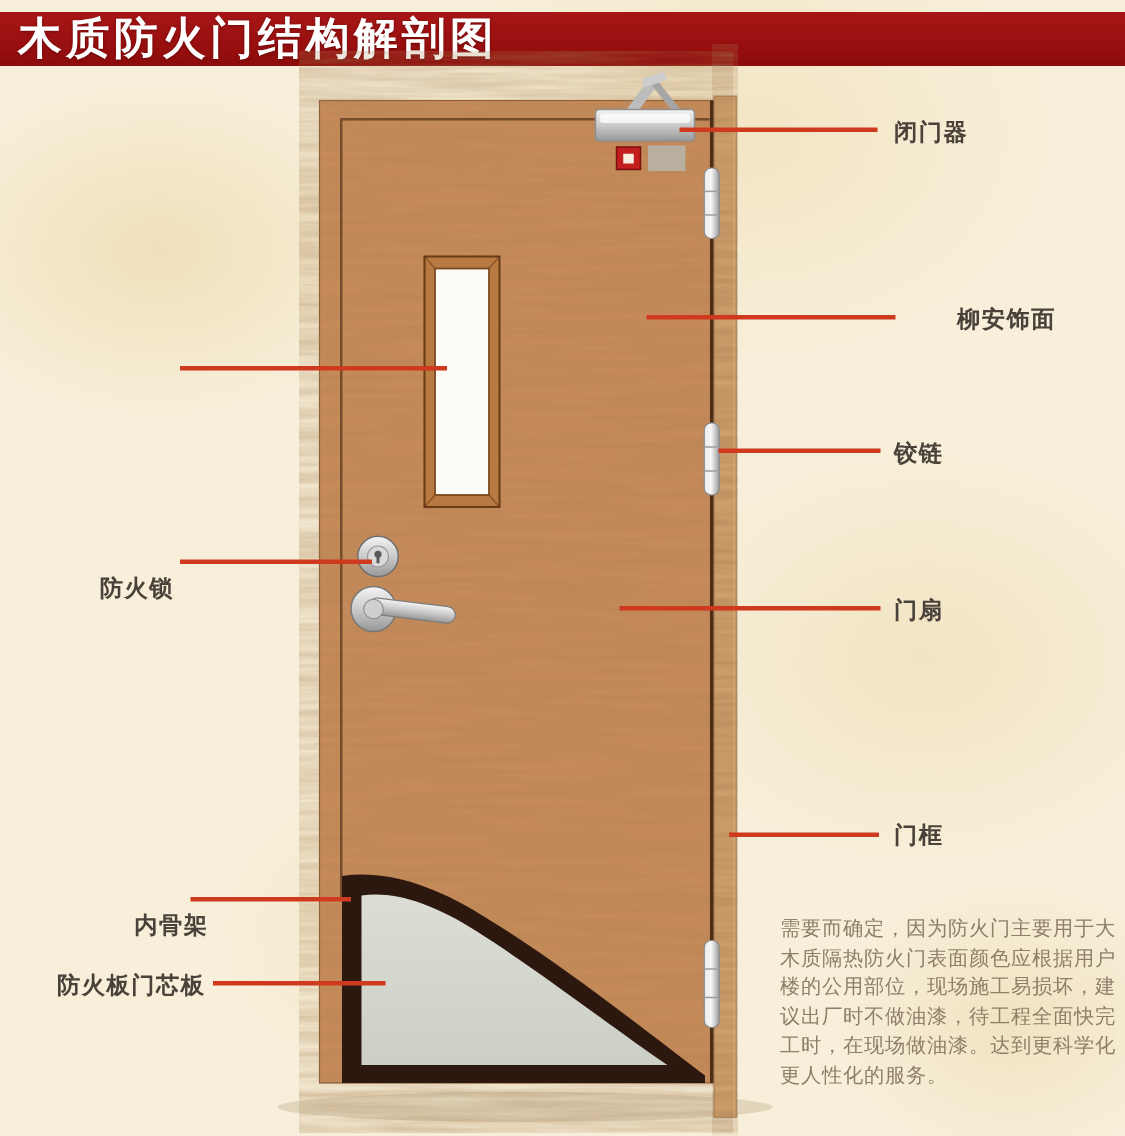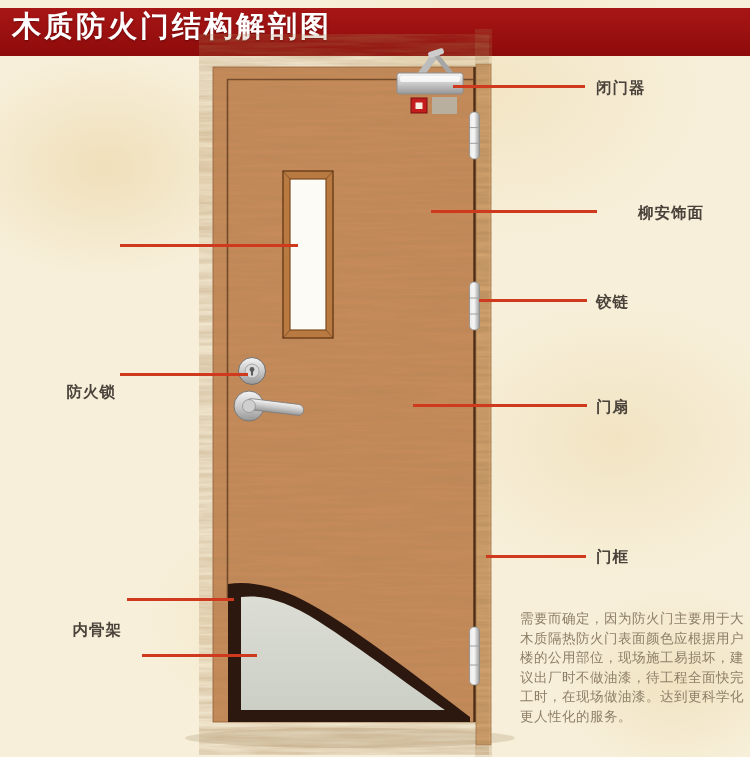--- a/index.html
+++ b/index.html
@@ -10,21 +10,21 @@
       radial-gradient(240px 170px at 14% 22%, rgba(234,210,160,.55), transparent 65%),
       radial-gradient(280px 210px at 82% 58%, rgba(236,214,168,.45), transparent 65%),
       radial-gradient(210px 160px at 38% 82%, rgba(240,221,178,.5), transparent 65%),
       radial-gradient(320px 230px at 66% 12%, rgba(238,217,172,.45), transparent 65%),
       radial-gradient(180px 140px at 90% 90%, rgba(232,208,158,.4), transparent 65%),
       #f7efd9;
   }
   .stage{position:absolute;inset:0;}
   
   .banner{
-    position:absolute;left:0;top:8px;width:750px;height:48px;
+    position:absolute;left:0;top:8px;width:750px;height:36px;
     background:linear-gradient(#a81616,#8e0b0b);
     color:#fff;font-size:29px;font-weight:bold;letter-spacing:3px;
     line-height:37px;padding-left:12px;box-sizing:border-box;
     text-shadow:0 1px 2px rgba(60,0,0,.5);
   }
   
   .door-svg{position:absolute;left:0;top:0;}
   
   .lead{position:absolute;height:2.5px;background:#cf3a1f;}
   .lead.l1{left:120px;top:244px;width:178px;}
@@ -37,21 +37,21 @@
   .lead.r4{left:413px;top:404px;width:174px;}
   .lead.r5{left:486px;top:555px;width:100px;}
   
   .plabel{
     position:absolute;font-size:15.5px;font-weight:600;color:#4a423a;
     white-space:nowrap;letter-spacing:1px;text-align:right;
   }
   .plabel.left{text-align:right;}
   .lb-glass{left:0;width:116px;top:237px;}
   .lb-lock{left:0;width:116px;top:366px;margin-top:16px;}
-  .lb-skel{left:0;width:122px;top:620px;}
+  .lb-skel{left:0;width:122px;top:607px;padding-left:17px;}
   .lb-core{left:0;width:137px;top:647px;}
   .lb-closer{left:596px;top:78px;}
   .lb-veneer{left:638px;top:203px;}
   .lb-hinge{left:596px;top:292px;}
   .lb-leaf{left:596px;top:397px;}
   .lb-frame{left:596px;top:547px;}
   
   .desc{
     position:absolute;left:520px;top:609px;width:228px;
     font-size:13.5px;color:#8e7f68;letter-spacing:.5px;
@@ -154,20 +154,21 @@
   <div class="lead l3"></div>
   <div class="lead l4"></div>
   <div class="lead r1"></div>
   <div class="lead r2"></div>
   <div class="lead r3"></div>
   <div class="lead r4"></div>
   <div class="lead r5"></div>
 
   <div class="plabel left lb-lock">防火锁</div>
   <div class="plabel left lb-skel">内骨架</div>
+  <div class="plabel left lb-core">防火板门芯板</div>
 
   <div class="plabel lb-closer">闭门器</div>
   <div class="plabel lb-veneer">柳安饰面</div>
   <div class="plabel lb-hinge">铰链</div>
   <div class="plabel lb-leaf">门扇</div>
   <div class="plabel lb-frame">门框</div>
 
   <div class="desc">
     <div class="dline">需要而确定，因为防火门主要用于大</div>
     <div class="dline">木质隔热防火门表面颜色应根据用户</div>

